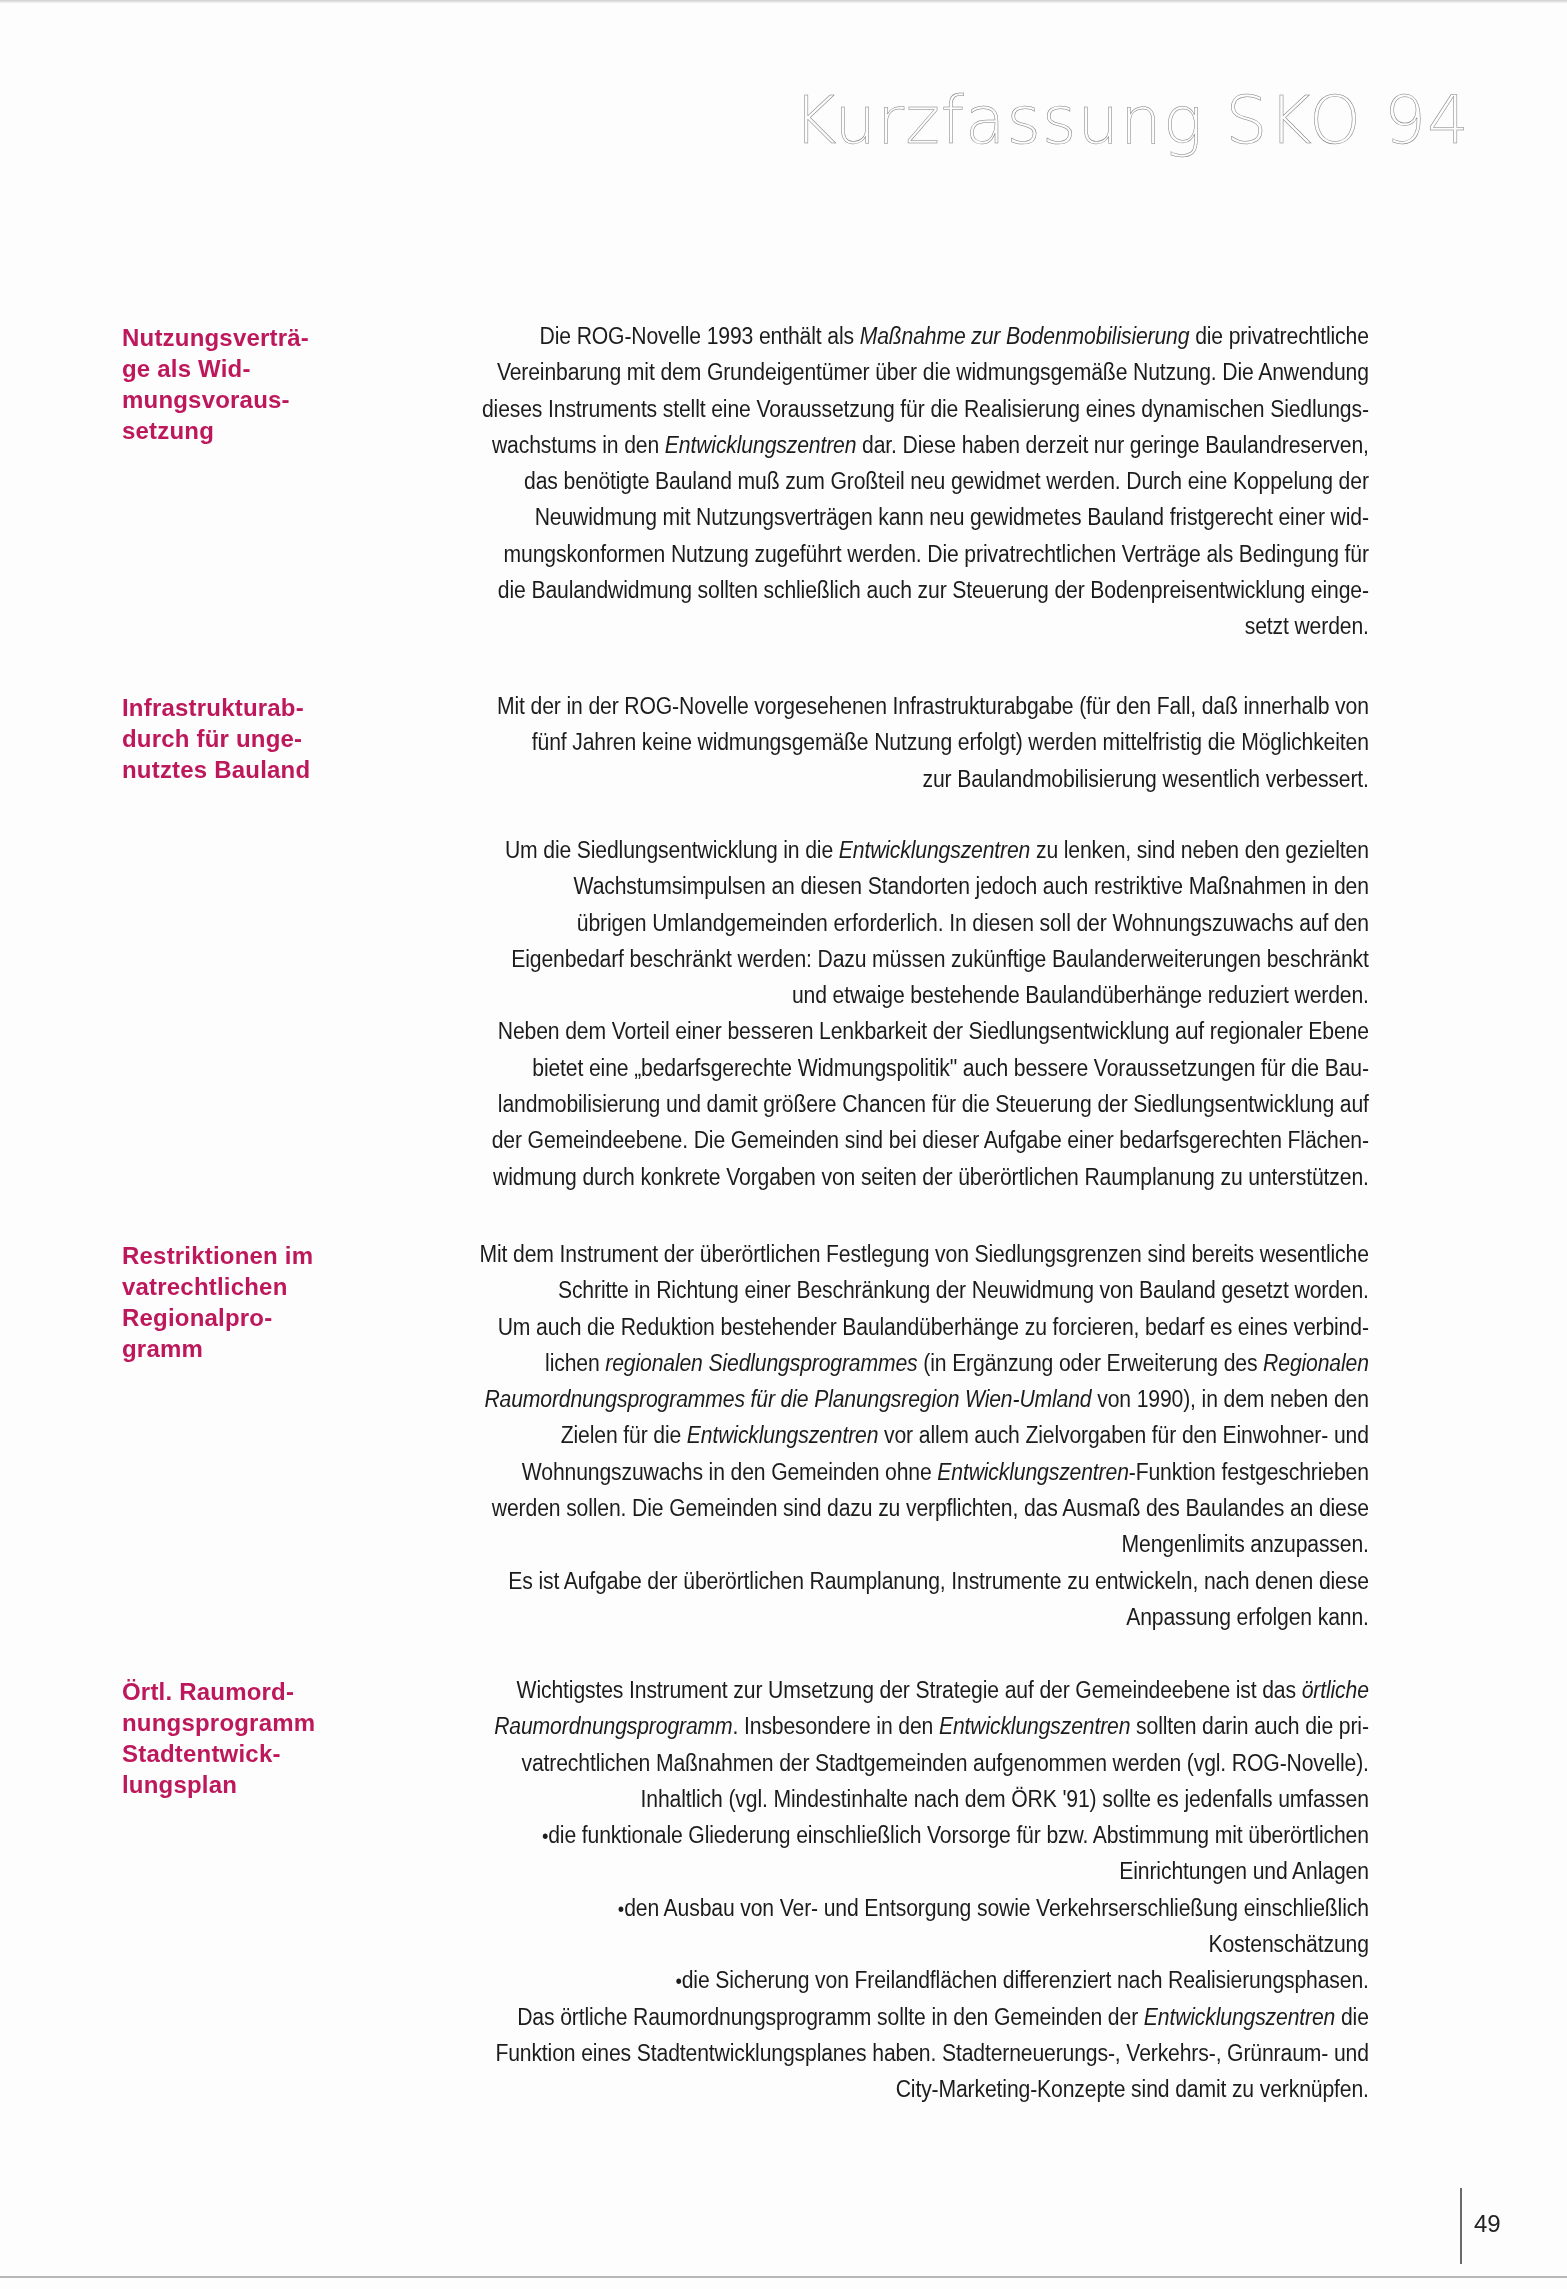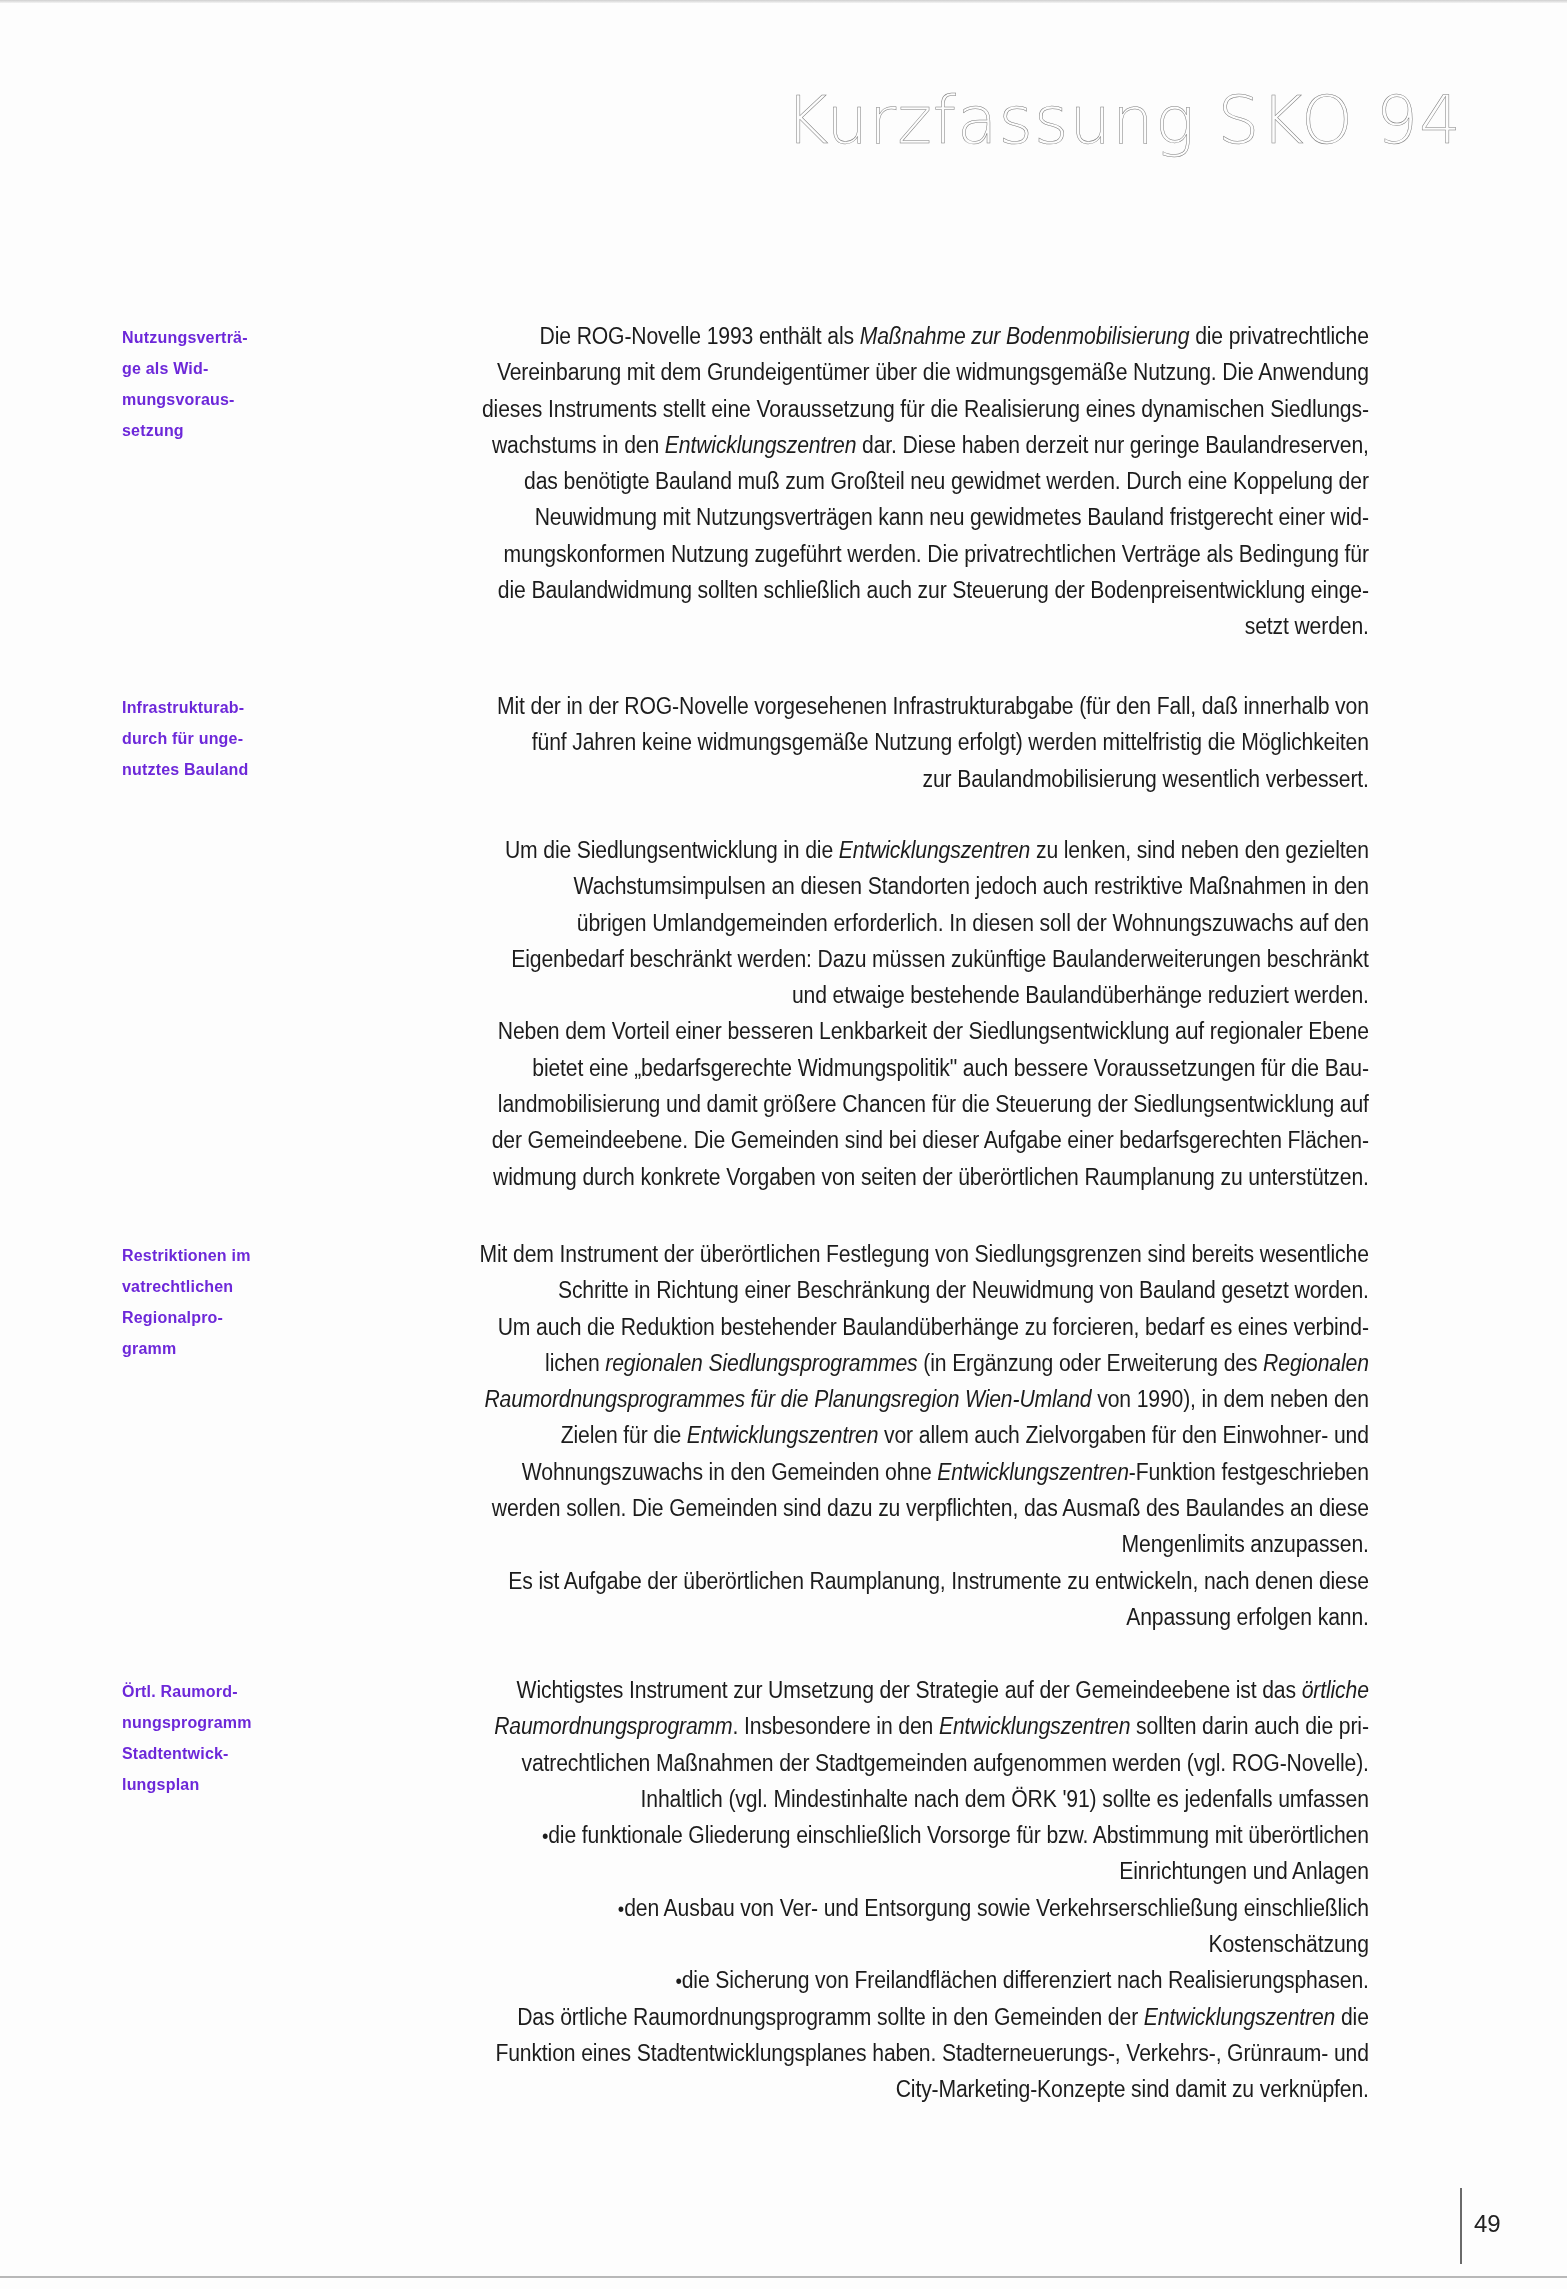--- a/index.html
+++ b/index.html
@@ -4,29 +4,29 @@
 <style>
   html, body { margin: 0; padding: 0; }
   body {
     width: 1567px; height: 2289px; position: relative; overflow: hidden;
     background: #fdfdfd; color: #1e1e1e;
     font-family: "DejaVu Sans", sans-serif;
   }
   .top-rule { position: absolute; left: 0; top: 0; width: 1567px; height: 3px; background: linear-gradient(#cfcfcf, #f4f4f4); }
   .bottom-rule { position: absolute; left: 0; top: 2276px; width: 1567px; height: 2px; background: #b8b8b8; }
   .page-title {
-    position: absolute; right: 105px; top: 82px;
+    position: absolute; right: 97px; top: 82px;
     font-family: "DejaVu Sans", sans-serif; font-weight: 200;
     font-size: 66px; letter-spacing: 1px; color: #9a9a9a;
     -webkit-text-stroke: 0.5px #7d7d7d; color: transparent;
   }
   .margin-note {
     position: absolute; left: 122px; width: 190px;
     font-family: "Liberation Sans", sans-serif; font-weight: bold;
-    font-size: 16px; line-height: 31px; color: #6d28d9;
+    font-size: 24px; line-height: 31px; color: #be185d;
   }
   .margin-note .ln { display: block; white-space: nowrap; letter-spacing: 0.2px; }
   .block { position: absolute; left: 320px; width: 1140px; text-align: right; }
   .line {
     display: block; white-space: nowrap; height: 36.3px; line-height: 36.3px;
     font-family: "Liberation Sans", sans-serif; font-size: 23px; color: #1c1c1c;
     letter-spacing: -0.15px; transform: scaleX(0.92); transform-origin: left center;
   }
   .line.indent { padding-left: 26px; }
   .line .it { font-style: italic; }

